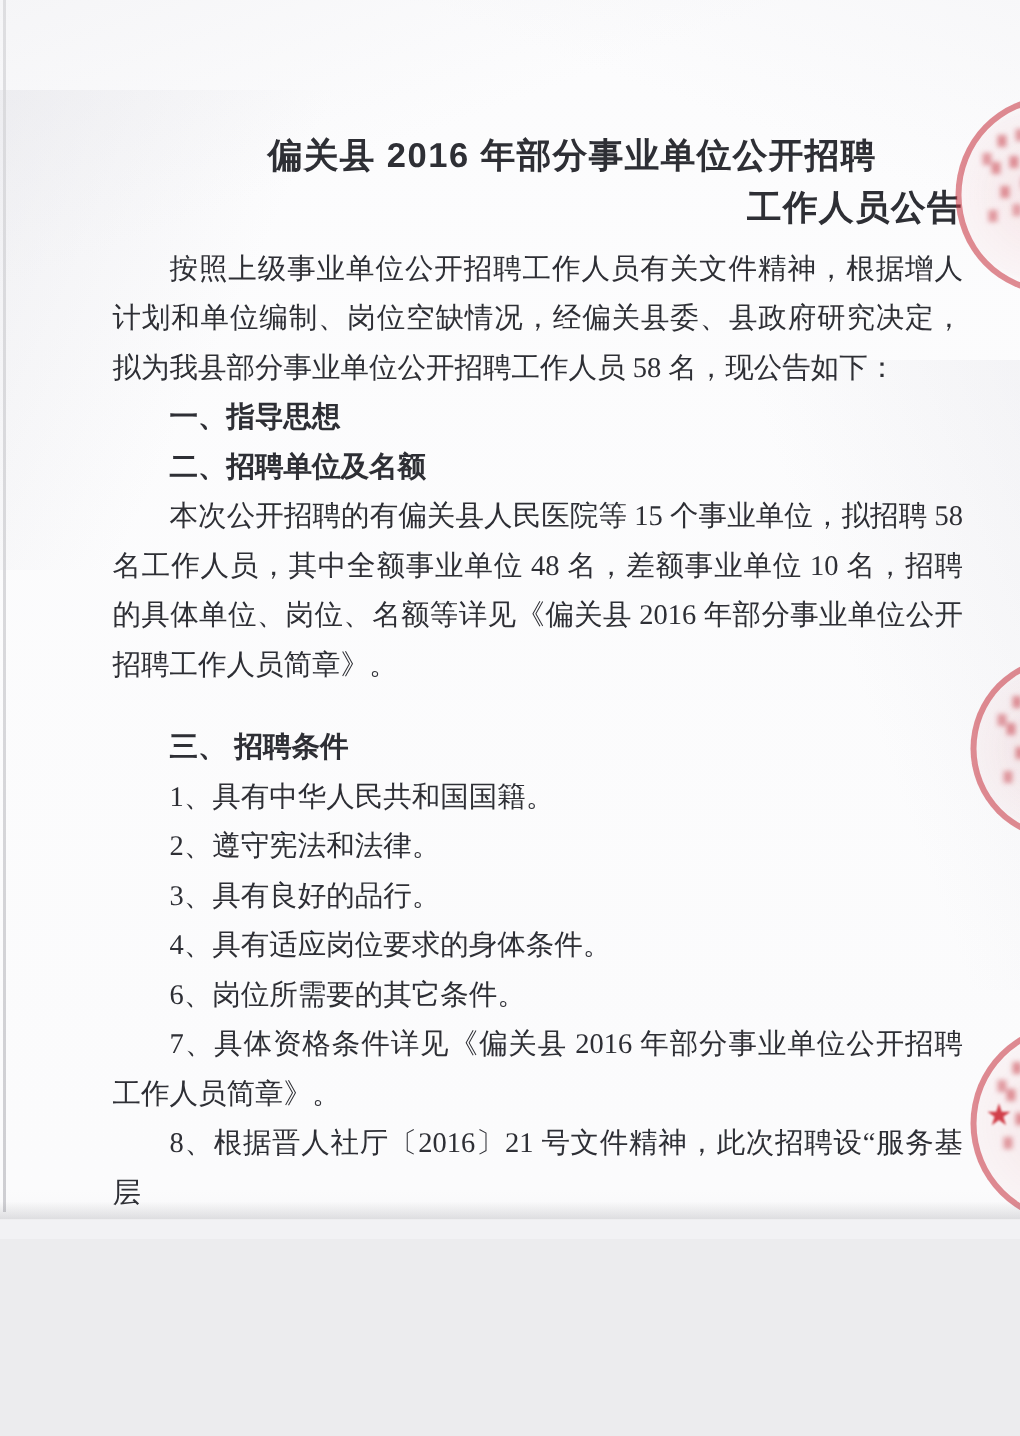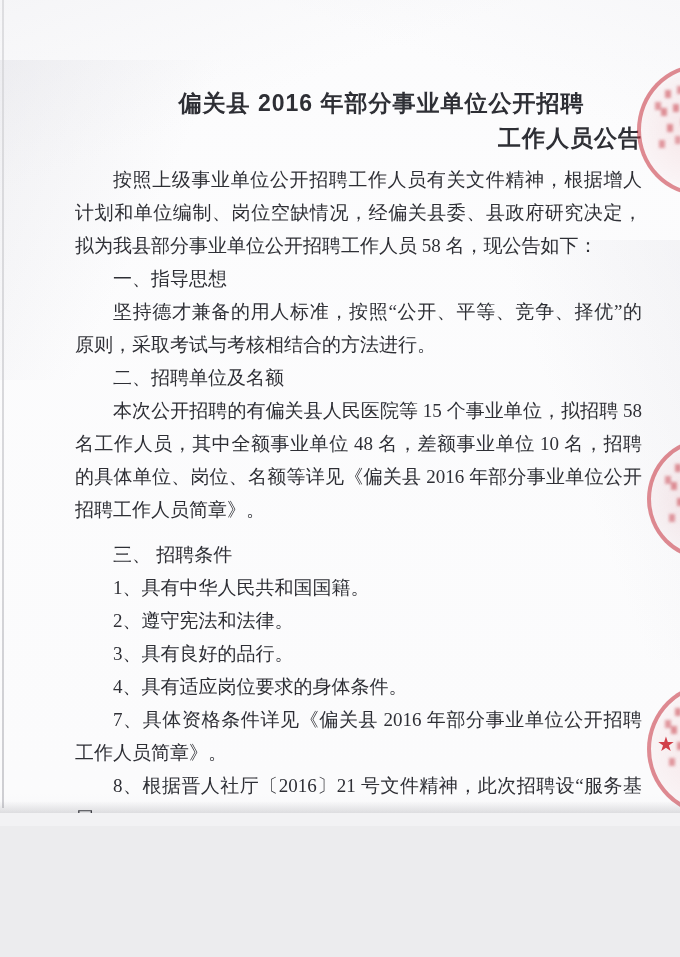--- a/index.html
+++ b/index.html
@@ -26,23 +26,23 @@
     background:linear-gradient(rgba(255,255,255,0), rgba(125,125,132,.22)); }
   .bottom-strip { position:absolute; left:0; right:0; bottom:0; height:13px; background:#f2f2f4; }
 
   
   .content { position:absolute; left:75px; top:86px; width:567px;
     font-size:19px; line-height:33px; text-align:justify; }
   .doc-title { font-family:"Liberation Sans","DejaVu Sans",sans-serif; font-weight:bold;
     font-size:23px; line-height:35px; text-align:center; text-indent:0; letter-spacing:1px; margin:0; }
   .doc-title.second { margin-bottom:7px;text-align:right; }
   .content p { margin:0; text-indent:2em; }
-  .heading { font-family:"Liberation Sans","DejaVu Sans",sans-serif; font-weight:normal;
+  .heading { font-family:"Liberation Sans","DejaVu Sans",sans-serif; font-weight:bold;
     text-indent:2em; margin:0; }
-  .heading.gap { margin-top:12px; }
+  .heading.gap { margin-top:22px; }
 
   .page-number { position:absolute; left:0; width:680px; top:888px; text-align:center;
     font-size:12px; color:#5a5a60; }
 
   
   .stamp { position:absolute; border-radius:50%;
     border:4px solid rgba(198,48,60,.55);
     background:radial-gradient(circle at 45% 50%, rgba(215,95,105,.14) 0%, rgba(215,95,105,.05) 60%, rgba(215,95,105,0) 72%);
     filter:blur(.4px); }
   .stamp-1 { left:637px; top:64px;  width:120px; height:124px; }
@@ -67,30 +67,30 @@
   <div class="crease-2"></div>
   <div class="left-edge-line"></div>
 
   <div class="content">
     <p class="doc-title">偏关县 2016 年部分事业单位公开招聘</p>
     <p class="doc-title second">工作人员公告</p>
 
     <p>按照上级事业单位公开招聘工作人员有关文件精神，根据增人计划和单位编制、岗位空缺情况，经偏关县委、县政府研究决定，拟为我县部分事业单位公开招聘工作人员 58 名，现公告如下：</p>
 
     <p class="heading">一、指导思想</p>
-    <p>坚持德才兼备的用人标准，按照“公开、平等、竞争、择优”的原则，采取考试与考核相结合的方法进行。</p>
 
     <p class="heading">二、招聘单位及名额</p>
     <p>本次公开招聘的有偏关县人民医院等 15 个事业单位，拟招聘 58 名工作人员，其中全额事业单位 48 名，差额事业单位 10 名，招聘的具体单位、岗位、名额等详见《偏关县 2016 年部分事业单位公开招聘工作人员简章》。</p>
 
     <p class="heading gap">三、 招聘条件</p>
     <p>1、具有中华人民共和国国籍。</p>
     <p>2、遵守宪法和法律。</p>
     <p>3、具有良好的品行。</p>
     <p>4、具有适应岗位要求的身体条件。</p>
+    <p>6、岗位所需要的其它条件。</p>
     <p>7、具体资格条件详见《偏关县 2016 年部分事业单位公开招聘工作人员简章》。</p>
     <p>8、根据晋人社厅〔2016〕21 号文件精神，此次招聘设“服务基层</p>
   </div>
 
   <div class="page-number">1</div>
 
   <div class="stamp stamp-1">
     <span class="stamp-marks"></span>
   </div>
   <div class="stamp stamp-2">

